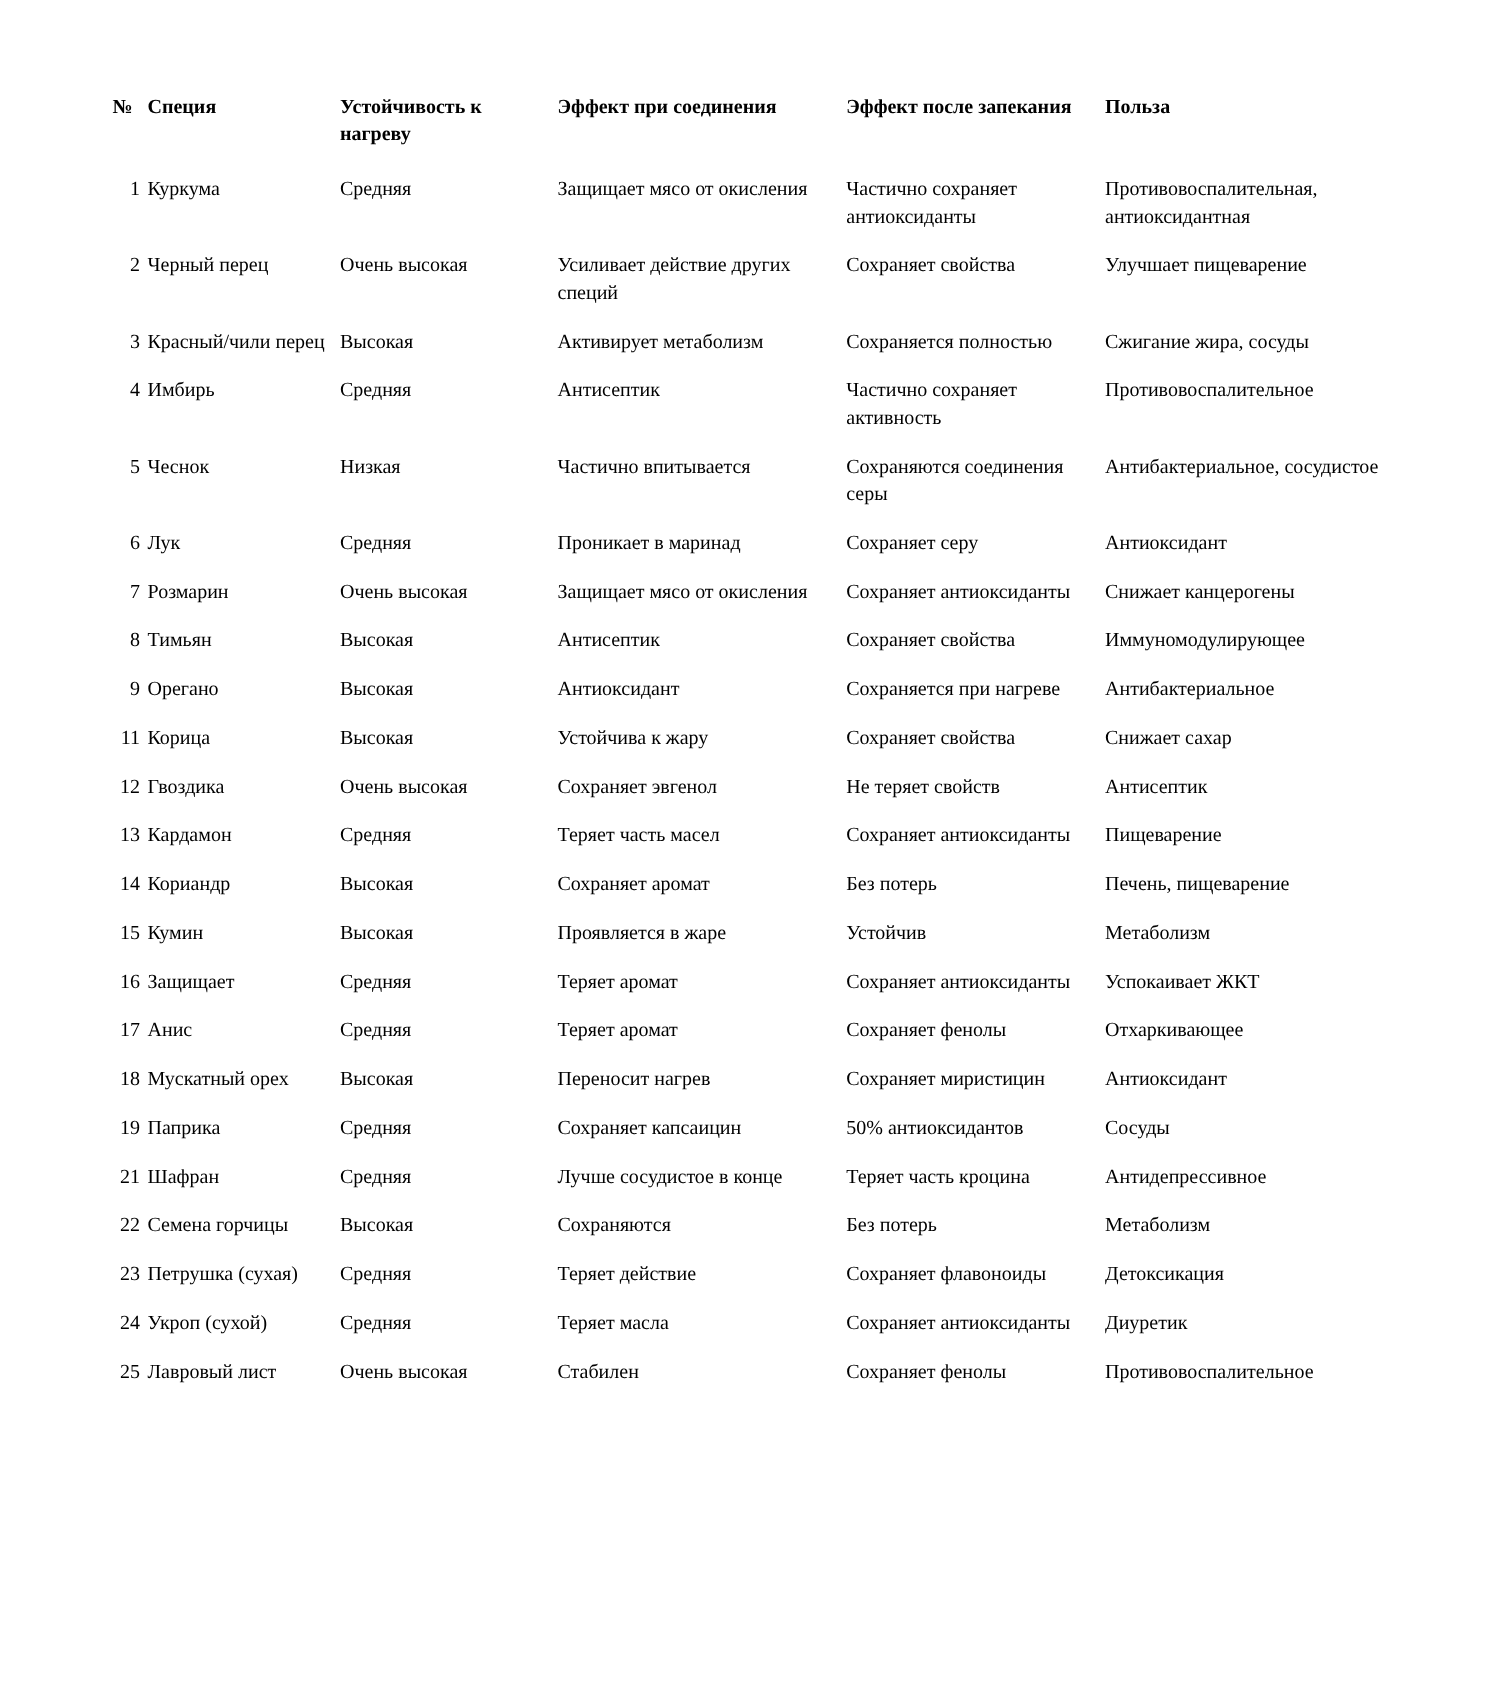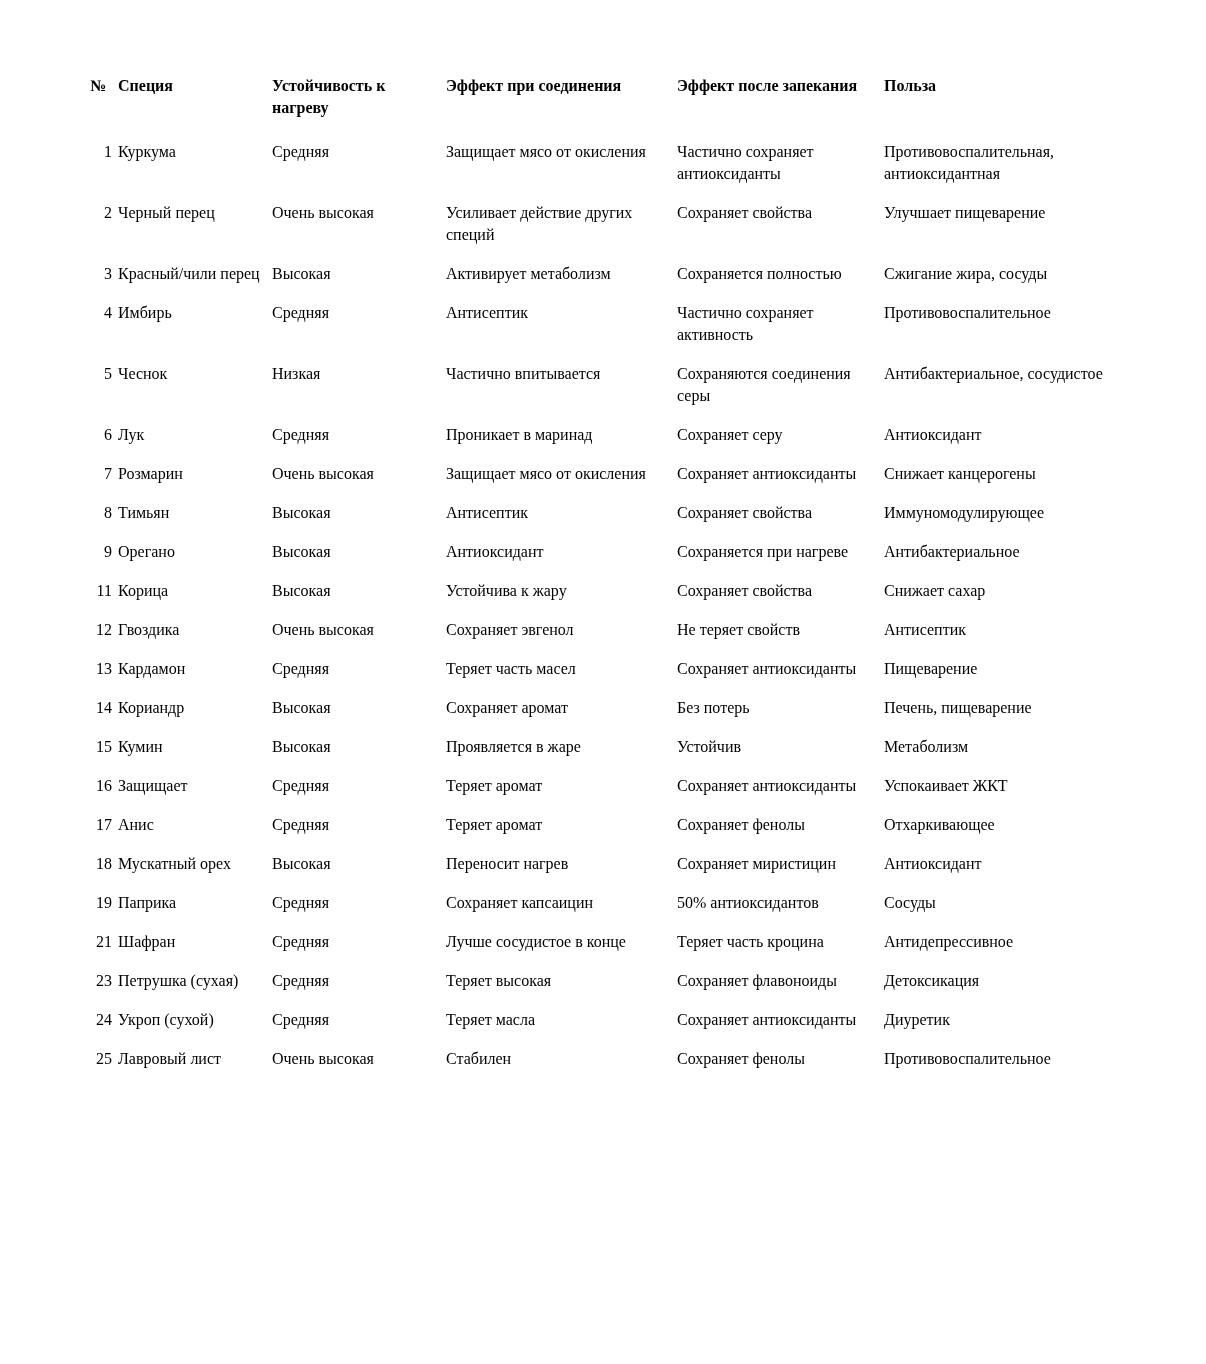--- a/index.html
+++ b/index.html
@@ -219,24 +219,32 @@
         </tr>
         <tr>
           <td class="col-num">21</td>
           <td>Шафран</td>
           <td>Средняя</td>
           <td>Лучше сосудистое в конце</td>
           <td>Теряет часть кроцина</td>
           <td>Антидепрессивное</td>
         </tr>
         <tr>
+          <td class="col-num">22</td>
+          <td>Семена горчицы</td>
+          <td>Высокая</td>
+          <td>Сохраняются</td>
+          <td>Без потерь</td>
+          <td>Метаболизм</td>
+        </tr>
+        <tr>
           <td class="col-num">23</td>
           <td>Петрушка (сухая)</td>
           <td>Средняя</td>
-          <td>Теряет высокая</td>
+          <td>Теряет действие</td>
           <td>Сохраняет флавоноиды</td>
           <td>Детоксикация</td>
         </tr>
         <tr>
           <td class="col-num">24</td>
           <td>Укроп (сухой)</td>
           <td>Средняя</td>
           <td>Теряет масла</td>
           <td>Сохраняет антиоксиданты</td>
           <td>Диуретик</td>

